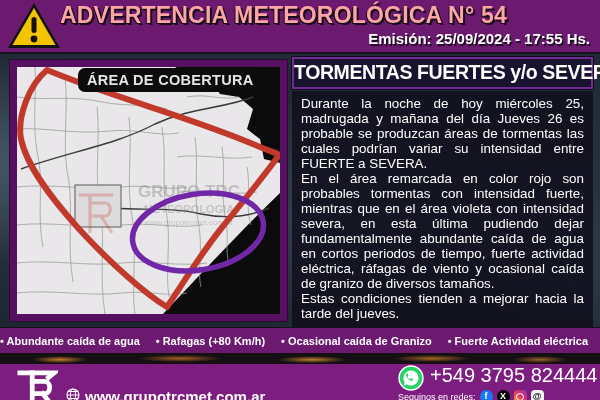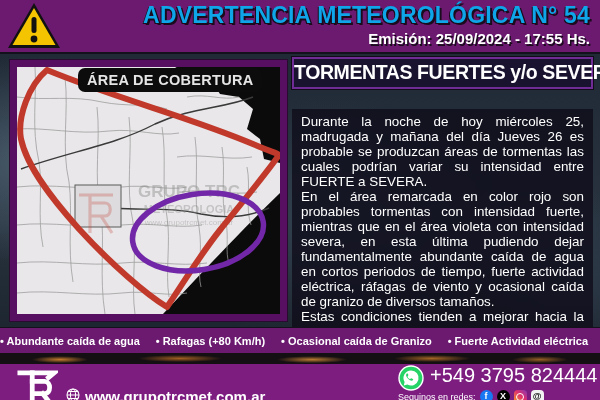--- a/index.html
+++ b/index.html
@@ -9,22 +9,22 @@
     background:
       radial-gradient(ellipse 260px 160px at 6% 40%, rgba(130,160,180,.38), transparent 65%),
       radial-gradient(ellipse 300px 200px at 55% 55%, rgba(70,90,110,.35), transparent 60%),
       radial-gradient(ellipse 220px 140px at 95% 70%, rgba(60,75,95,.4), transparent 65%),
       linear-gradient(180deg,#1d2733 0%,#28333f 55%,#161e27 100%);
   }
   
   .header{position:absolute;left:0;top:0;width:600px;height:52px;background:#6b1a70;border-bottom:2px solid #14101c;}
   .warn{position:absolute;left:6px;top:1px;}
   .header-title{
-    position:absolute;left:60px;right:10px;top:2px;text-align:right;
-    color:#0ea5e9;font-size:23px;font-weight:bold;letter-spacing:.2px;
+    position:absolute;left:60px;right:10px;top:2px;text-align:left;
+    color:#fca5a5;font-size:23px;font-weight:bold;letter-spacing:.2px;
     text-shadow:2px 2px 0 #1a0b1d, -1px 1px 0 #1a0b1d;white-space:nowrap;
   }
   .header-emission{
     position:absolute;left:60px;right:10px;top:30px;text-align:right;
     color:#fff;font-size:15px;font-weight:bold;
     text-shadow:1.5px 1.5px 0 #1a0b1d;white-space:nowrap;
   }
   
   .map-frame{
     position:absolute;left:10px;top:60px;width:263px;height:247px;
@@ -37,21 +37,21 @@
     white-space:nowrap;
   }
   
   .alert-panel{position:absolute;left:292px;top:57px;width:301px;}
   .alert-title{
     background:#191330;border:2px solid #6e2c94;box-shadow:0 0 0 1px #120a18;
     color:#fff;font-size:19.5px;font-weight:bold;text-align:center;
     padding:2px 0 3px 0;letter-spacing:-0.4px;white-space:nowrap;
   }
   .alert-body{
-    margin-top:20px;background:rgba(15,13,26,.8);padding:5px 9px 10px 9px;
+    margin-top:2px;background:rgba(15,13,26,.8);padding:5px 9px 10px 9px;
     color:#fff;font-size:13.4px;line-height:1.12;text-align:justify;
     min-height:215px;
   }
   .alert-body p{margin:0;}
   .alert-body p.closing{margin-top:14px;}
   
   .effects-bar{
     position:absolute;left:0;top:327px;width:600px;height:26px;background:#6b1a70;
     display:flex;align-items:center;gap:16px;
     color:#fff;font-size:11px;font-weight:600;border-top:1px solid #14101c;border-bottom:1px solid #14101c;

